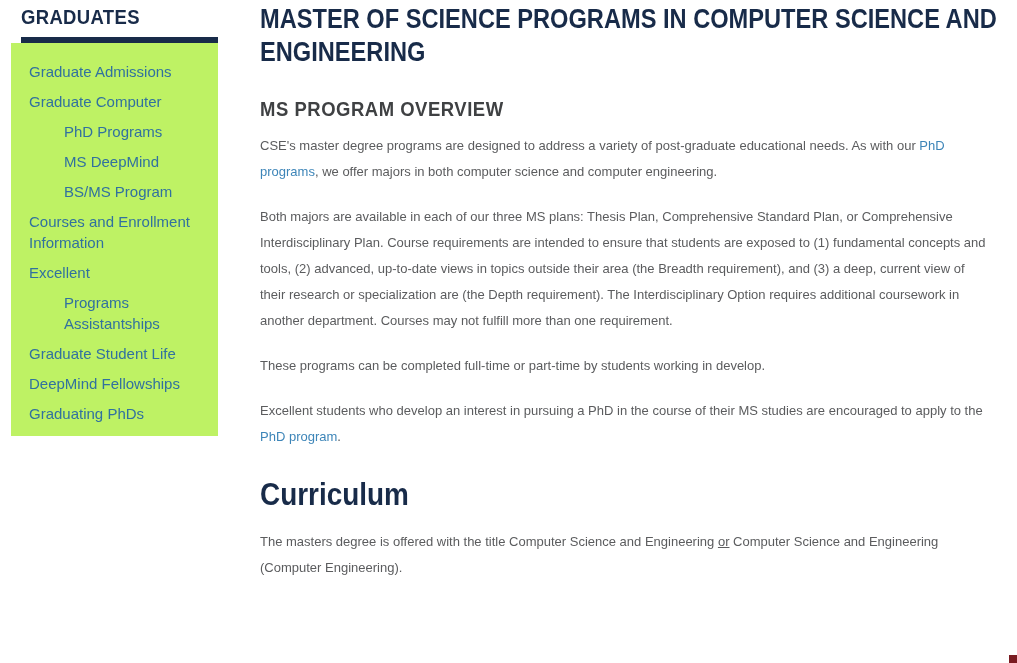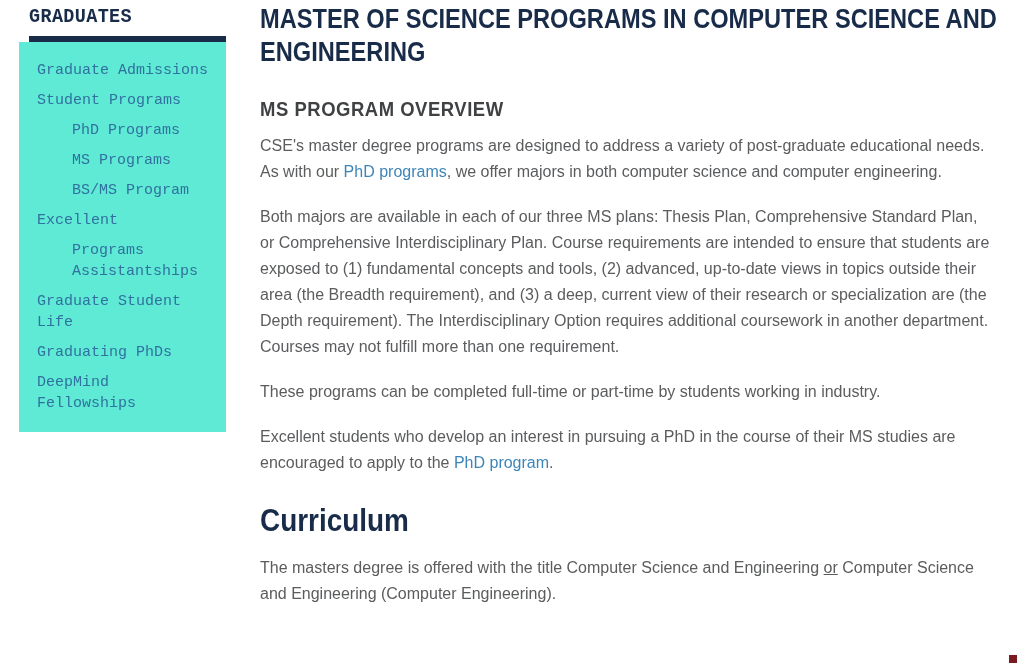--- a/index.html
+++ b/index.html
@@ -6,31 +6,31 @@
   html, body { margin: 0; padding: 0; }
   body {
     width: 1017px; height: 663px;
     background: #ffffff;
     font-family: "Liberation Sans", sans-serif;
     overflow: hidden;
     position: relative;
   }
 
   
-  .sidebar { position: absolute; left: 19px; top: 0; width: 207px; font-family: Liberation Mono, monospace; }
+  .sidebar { position: absolute; left: 11px; top: 0; width: 207px; }
   .sidebar-title {
     margin: 5px 0 0 10px;
     font-size: 21px; font-weight: 700;
     color: #182B49;
     letter-spacing: .4px;
     transform: scaleX(.88); transform-origin: left top;
     white-space: nowrap;
   }
   .sidebar-rule { height: 6px; background: #182B49; margin: 8px 0 0 10px; }
-  .sidebar-nav { background: #5eead4; padding: 14px 0 13px; }
+  .sidebar-nav { background: #bef264; padding: 14px 0 7px; }
   .nav-list { list-style: none; margin: 0; padding: 0; }
   .nav-list li { padding: 4px 12px 5px 18px; }
   .nav-list li.lvl2 { padding-left: 53px; }
   .nav-list a {
     color: #31719F; text-decoration: none;
     font-size: 15px; line-height: 21px; cursor: pointer;
     display: inline-block;
   }
 
   
@@ -52,21 +52,21 @@
   }
   .curriculum-heading {
     margin: 27px 0 16px;
     font-size: 31px; font-weight: 700;
     color: #182B49;
     transform: scaleX(.9); transform-origin: left top;
     white-space: nowrap;
   }
   .main p {
     margin: 0 0 19px;
-    font-size: 16px; line-height: 26px;
+    font-size: 13px; line-height: 26px;
     color: #5B5C5E;
   }
   a.body-link { color: #3D85B8; text-decoration: none; cursor: pointer; }
   .u { text-decoration: underline; }
 
   
   .corner-mark {
     position: absolute; right: 0; bottom: 0;
     width: 8px; height: 8px;
     background: #7A1B21;
@@ -74,43 +74,44 @@
 </style>
 </head>
 <body>
 
 <aside class="sidebar">
   <div class="sidebar-title">GRADUATES</div>
   <div class="sidebar-rule"></div>
   <nav class="sidebar-nav">
     <ul class="nav-list">
       <li class="lvl1"><a>Graduate Admissions</a></li>
-      <li class="lvl1"><a>Student Programs</a></li>
+      <li class="lvl1"><a>Graduate Computer</a></li>
       <li class="lvl2"><a>PhD Programs</a></li>
-      <li class="lvl2"><a>MS Programs</a></li>
+      <li class="lvl2"><a>MS DeepMind</a></li>
       <li class="lvl2"><a>BS/MS Program</a></li>
+      <li class="lvl1"><a>Courses and Enrollment Information</a></li>
       <li class="lvl1"><a>Excellent</a></li>
       <li class="lvl2"><a>Programs Assistantships</a></li>
       <li class="lvl1"><a>Graduate Student Life</a></li>
+      <li class="lvl1"><a>DeepMind Fellowships</a></li>
       <li class="lvl1"><a>Graduating PhDs</a></li>
-      <li class="lvl1"><a>DeepMind Fellowships</a></li>
     </ul>
   </nav>
 </aside>
 
 <main class="main">
   <h1 class="page-title">MASTER OF SCIENCE PROGRAMS IN COMPUTER SCIENCE AND ENGINEERING</h1>
 
   <h2 class="overview-heading">MS PROGRAM OVERVIEW</h2>
 
   <p><span>CSE's master degree programs are designed to address a variety of post-graduate educational needs. As with our </span><a class="body-link">PhD programs</a><span>, we offer majors in both computer science and computer engineering.</span></p>
 
   <p>Both majors are available in each of our three MS plans: Thesis Plan, Comprehensive Standard Plan, or Comprehensive Interdisciplinary Plan.  Course requirements are intended to ensure that students are exposed to (1) fundamental concepts and tools, (2) advanced, up-to-date views in topics outside their area (the Breadth requirement), and (3) a deep, current view of their research or specialization are (the Depth requirement).  The Interdisciplinary Option requires additional coursework in another department.  Courses may not fulfill more than one requirement.</p>
 
-  <p>These programs can be completed full-time or part-time by students working in industry.</p>
+  <p>These programs can be completed full-time or part-time by students working in develop.</p>
 
 
   <p><span>Excellent students who develop an interest in pursuing a PhD in the course of their MS studies are encouraged to apply to the </span><a class="body-link">PhD program</a><span>.</span></p>
 
   <h2 class="curriculum-heading">Curriculum</h2>
 
   <p><span>The masters degree is offered with the title Computer Science and Engineering </span><span class="u">or</span><span> Computer Science and Engineering (Computer Engineering).</span></p>
 
 </main>
 

